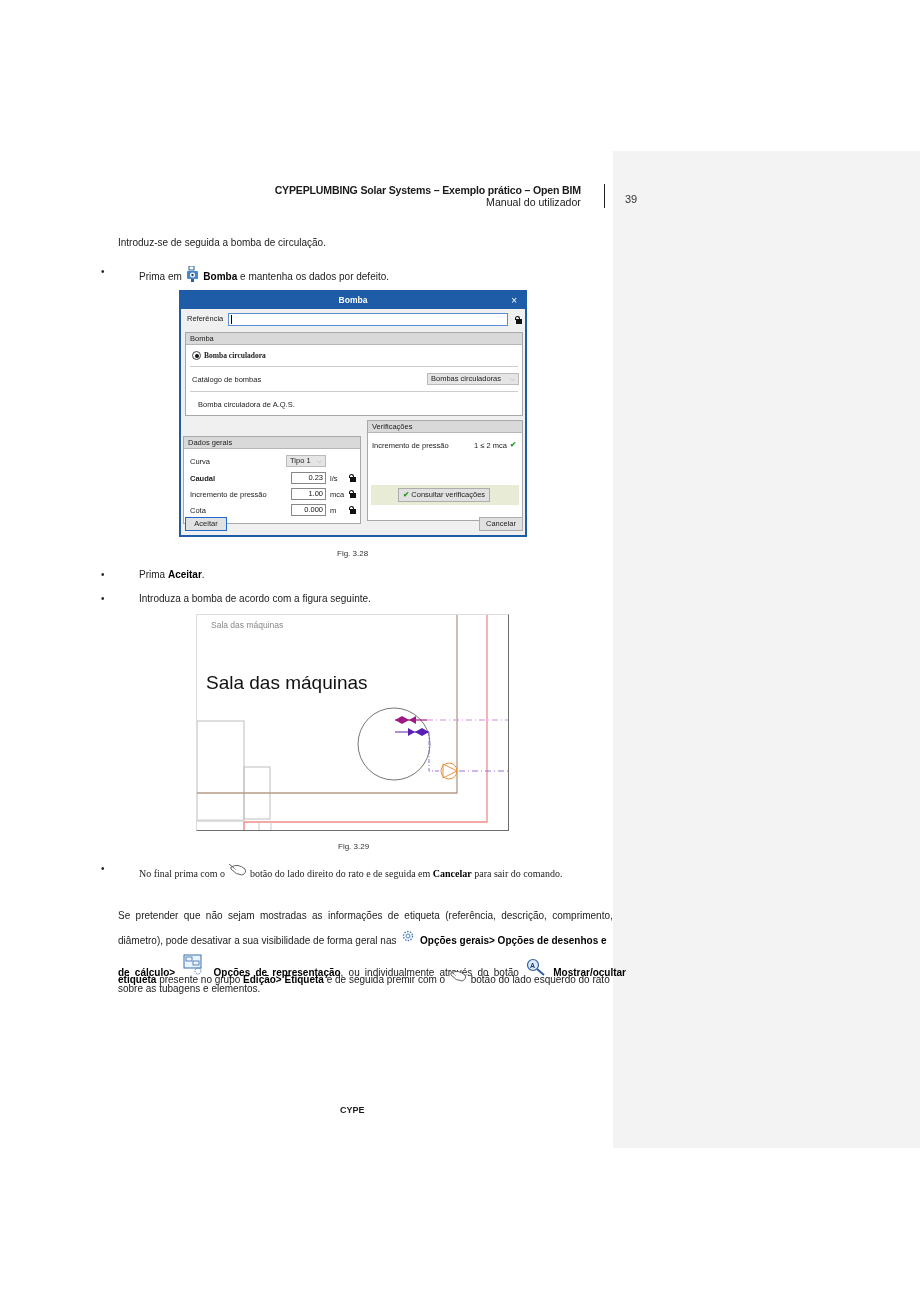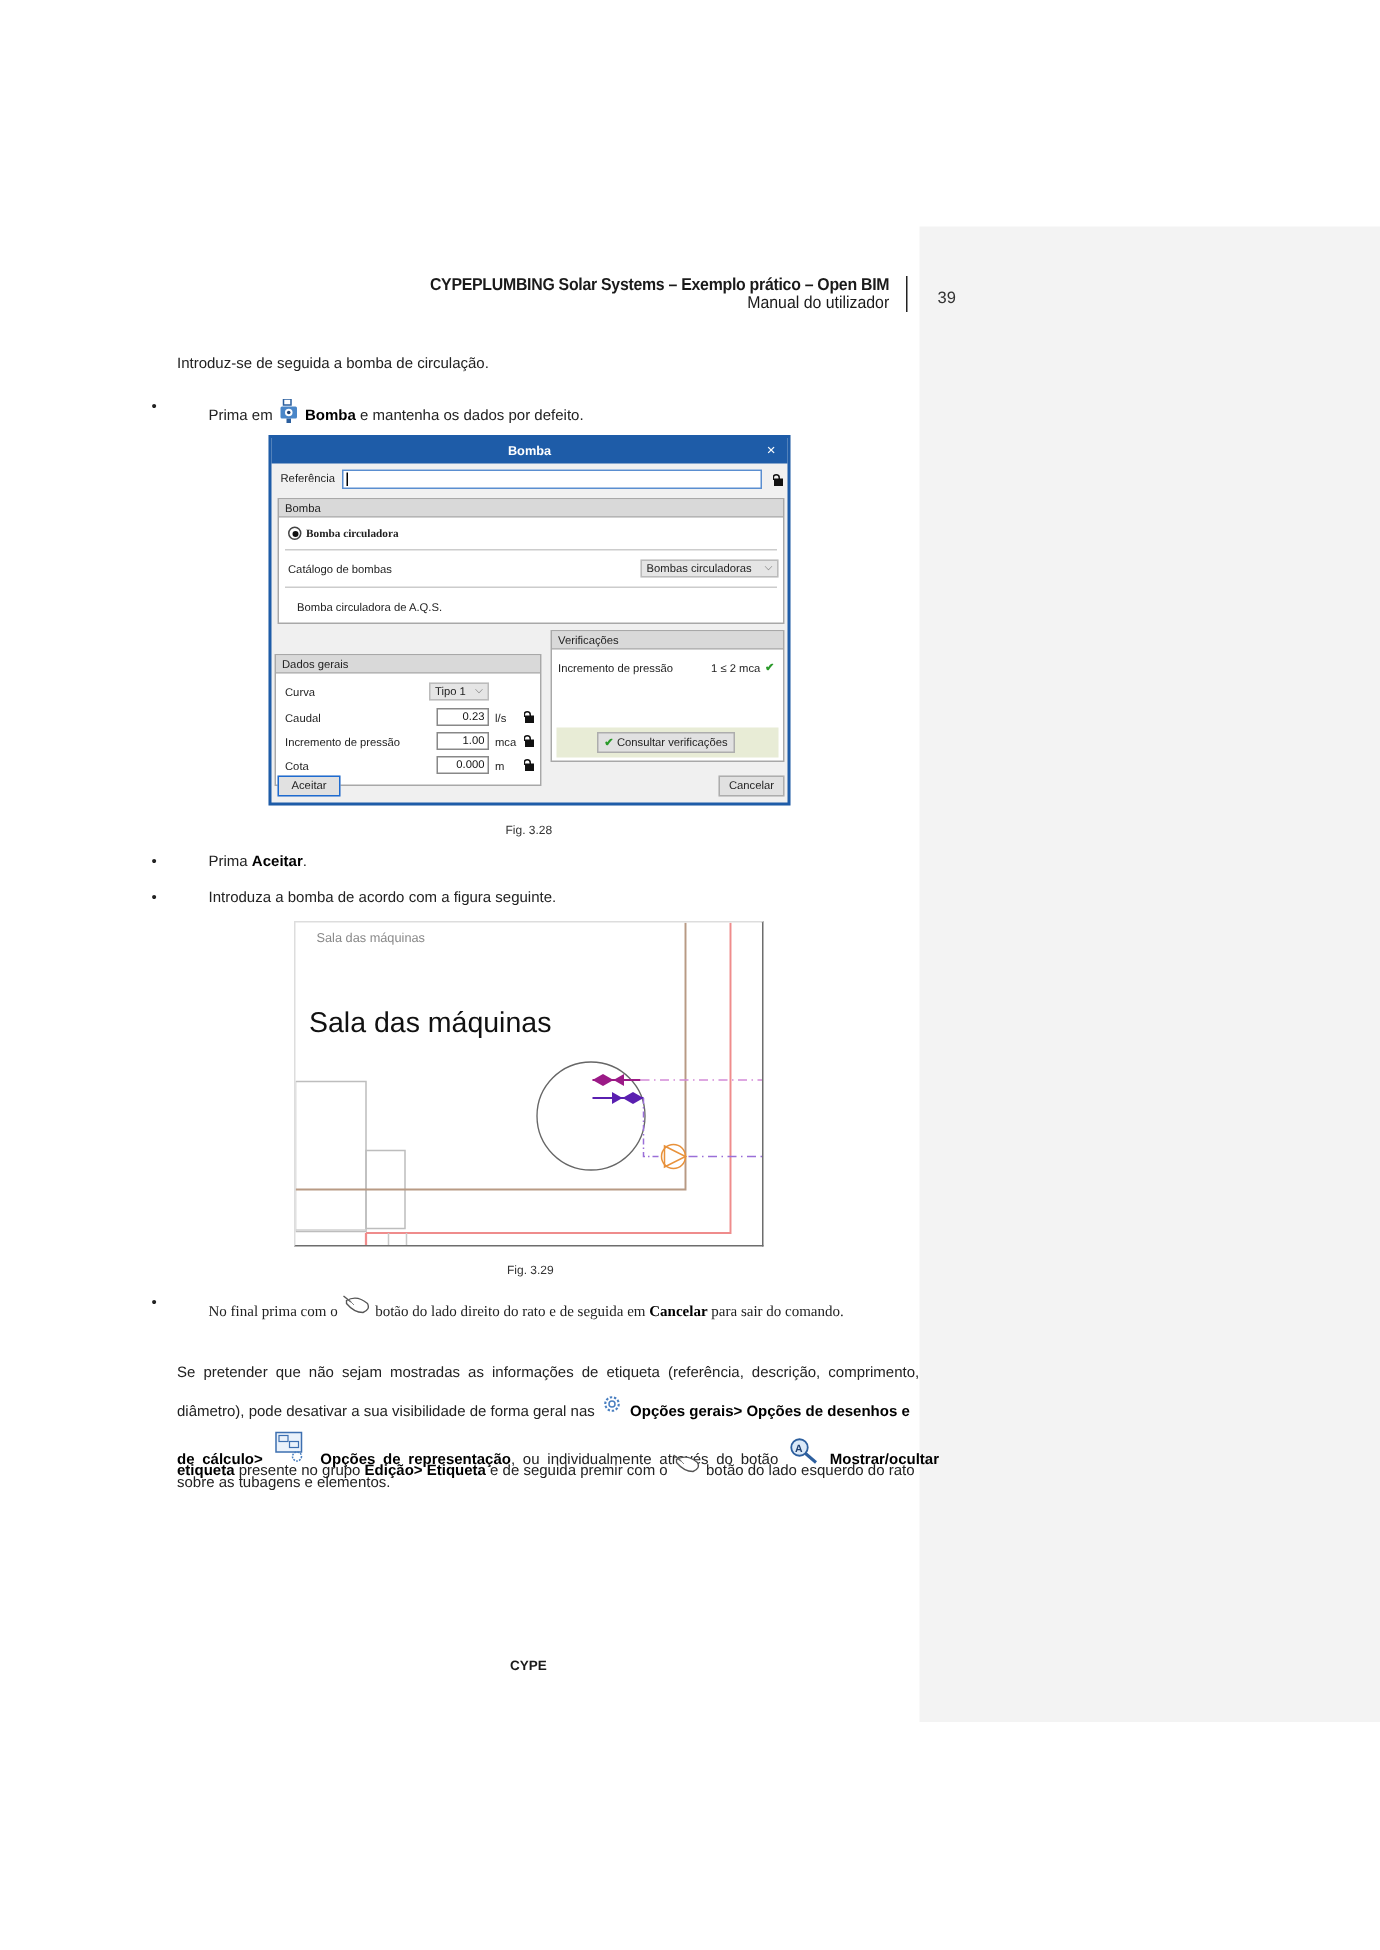--- a/index.html
+++ b/index.html
@@ -2,21 +2,21 @@
 <html><head>
 <meta charset="utf-8">
 <style>
   * { box-sizing: border-box; margin: 0; padding: 0; }
   html, body { width: 920px; height: 1300px; background: #ffffff; overflow: hidden; }
   body { position: relative; font-family: "Liberation Sans", sans-serif; color: #1a1a1a; }
 
   .sidebar { position: absolute; left: 613px; top: 151px; width: 307px; height: 997px; background: #f3f3f3; }
   .page-num { position: absolute; left: 625px; top: 193px; font-size: 11px; color: #333; }
 
-  .header { position: absolute; right: 315px; top: 184px; text-align: right; padding-right: 11px; border-right: 1px solid #222; }
+  .header { position: absolute; right: 315px; top: 184px; text-align: right; padding-right: 23px; border-right: 1px solid #222; }
   .header .title { font-family: "Liberation Sans", sans-serif; font-weight: bold; font-size: 11.5px; letter-spacing: -0.2px; transform: scaleX(0.92); transform-origin: right; white-space: nowrap; }
   .header .subtitle { font-size: 11.5px; transform: scaleX(0.92); transform-origin: right; white-space: nowrap; }
 
   .p { position: absolute; font-size: 10px; color: #222; white-space: nowrap; margin-left: 18px; }
   .bullet { position: absolute; font-size: 10px; color: #222; }
   .b { font-weight: bold; color: #000; }
   .caption { position: absolute; font-size: 8px; color: #333; }
 
   
   .dialog { position: absolute; left: 179px; top: 290px; width: 348px; height: 247px; background: #f0f0f0; border: 2px solid #1e5ca8; }
@@ -103,21 +103,21 @@
     <div class="gtxt" style="left:12px;top:67px;">Bomba circuladora de A.Q.S.</div>
   </div>
 
   <div class="group" style="left:2px;top:128px;width:178px;height:88px;margin-top:16px;">
     <div class="group-head">Dados gerais</div>
     <div class="gtxt" style="left:6px;top:20px;">Curva</div>
     <div class="select" style="left:102px;top:18px;width:40px;">
       <span>Tipo 1</span>
       <span class="chev">⌵</span>
     </div>
-    <div class="gtxt" style="left:6px;top:37px;">Caudal</div>
+    <div class="gtxt" style="left:6px;top:37px;font-weight:bold;">Caudal</div>
     <div class="num" style="left:107px;top:35px;width:35px;">0.23</div>
     <div class="gtxt" style="left:146px;top:37px;">l/s</div>
     <div class="lock" style="left:164px;top:37px;">
         <div class="shackle"></div>
         <div class="body"></div>
       </div>
     <div class="gtxt" style="left:6px;top:53px;">Incremento de pressão</div>
     <div class="num" style="left:107px;top:51px;width:35px;">1.00</div>
     <div class="gtxt" style="left:146px;top:53px;">mca</div>
     <div class="lock" style="left:164px;top:53px;">
@@ -126,21 +126,21 @@
       </div>
     <div class="gtxt" style="left:6px;top:69px;">Cota</div>
     <div class="num" style="left:107px;top:67px;width:35px;">0.000</div>
     <div class="gtxt" style="left:146px;top:69px;">m</div>
     <div class="lock" style="left:164px;top:69px;">
         <div class="shackle"></div>
         <div class="body"></div>
       </div>
   </div>
 
-  <div class="group" style="left:186px;top:128px;width:156px;height:88px;">
+  <div class="group" style="left:186px;top:128px;width:156px;height:101px;">
     <div class="group-head">Verificações</div>
     <div class="gtxt" style="left:4px;top:20px;">Incremento de pressão</div>
     <div class="gtxt" style="left:106px;top:20px;">1 ≤ 2  mca</div>
     <div class="gtxt check" style="left:142px;top:19px;">✔</div>
     <div class="consult-bar" style="left:3px;top:64px;width:148px;height:20px;">
       <div class="btn" style="left:27px;top:3px;width:92px;">
         <span class="check">✔</span>
         <span>Consultar verificações</span>
       </div>
     </div>

